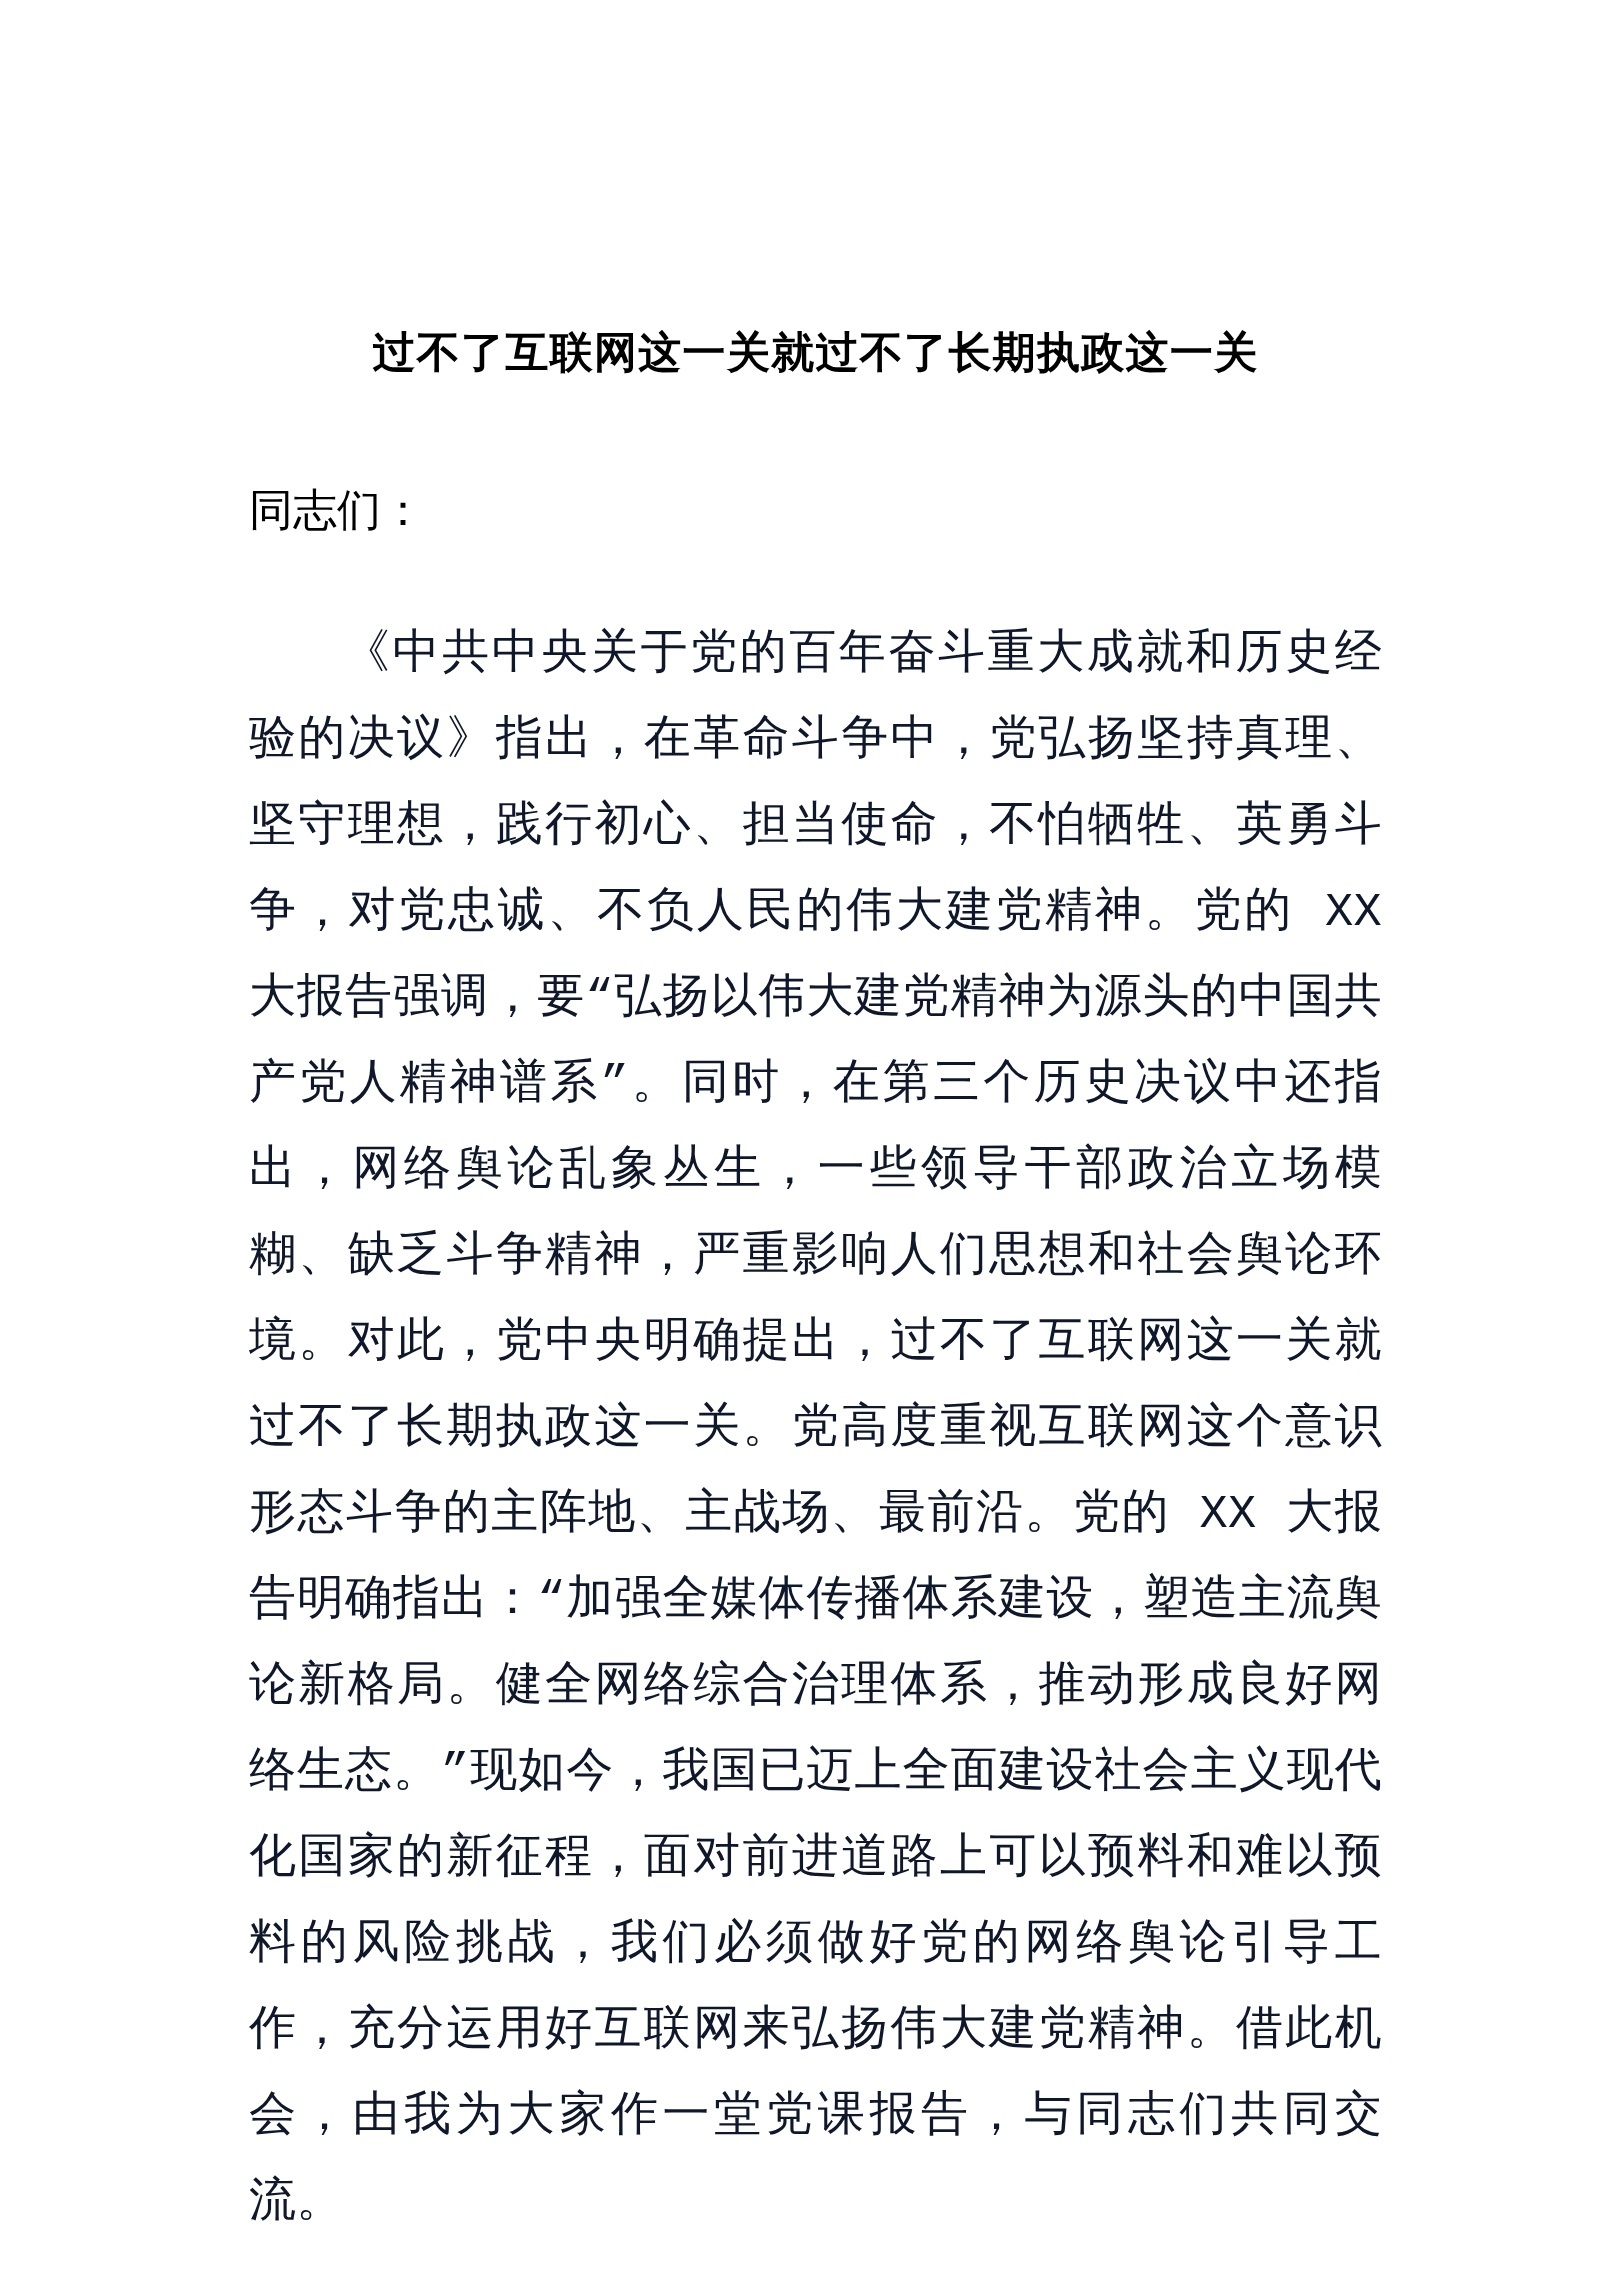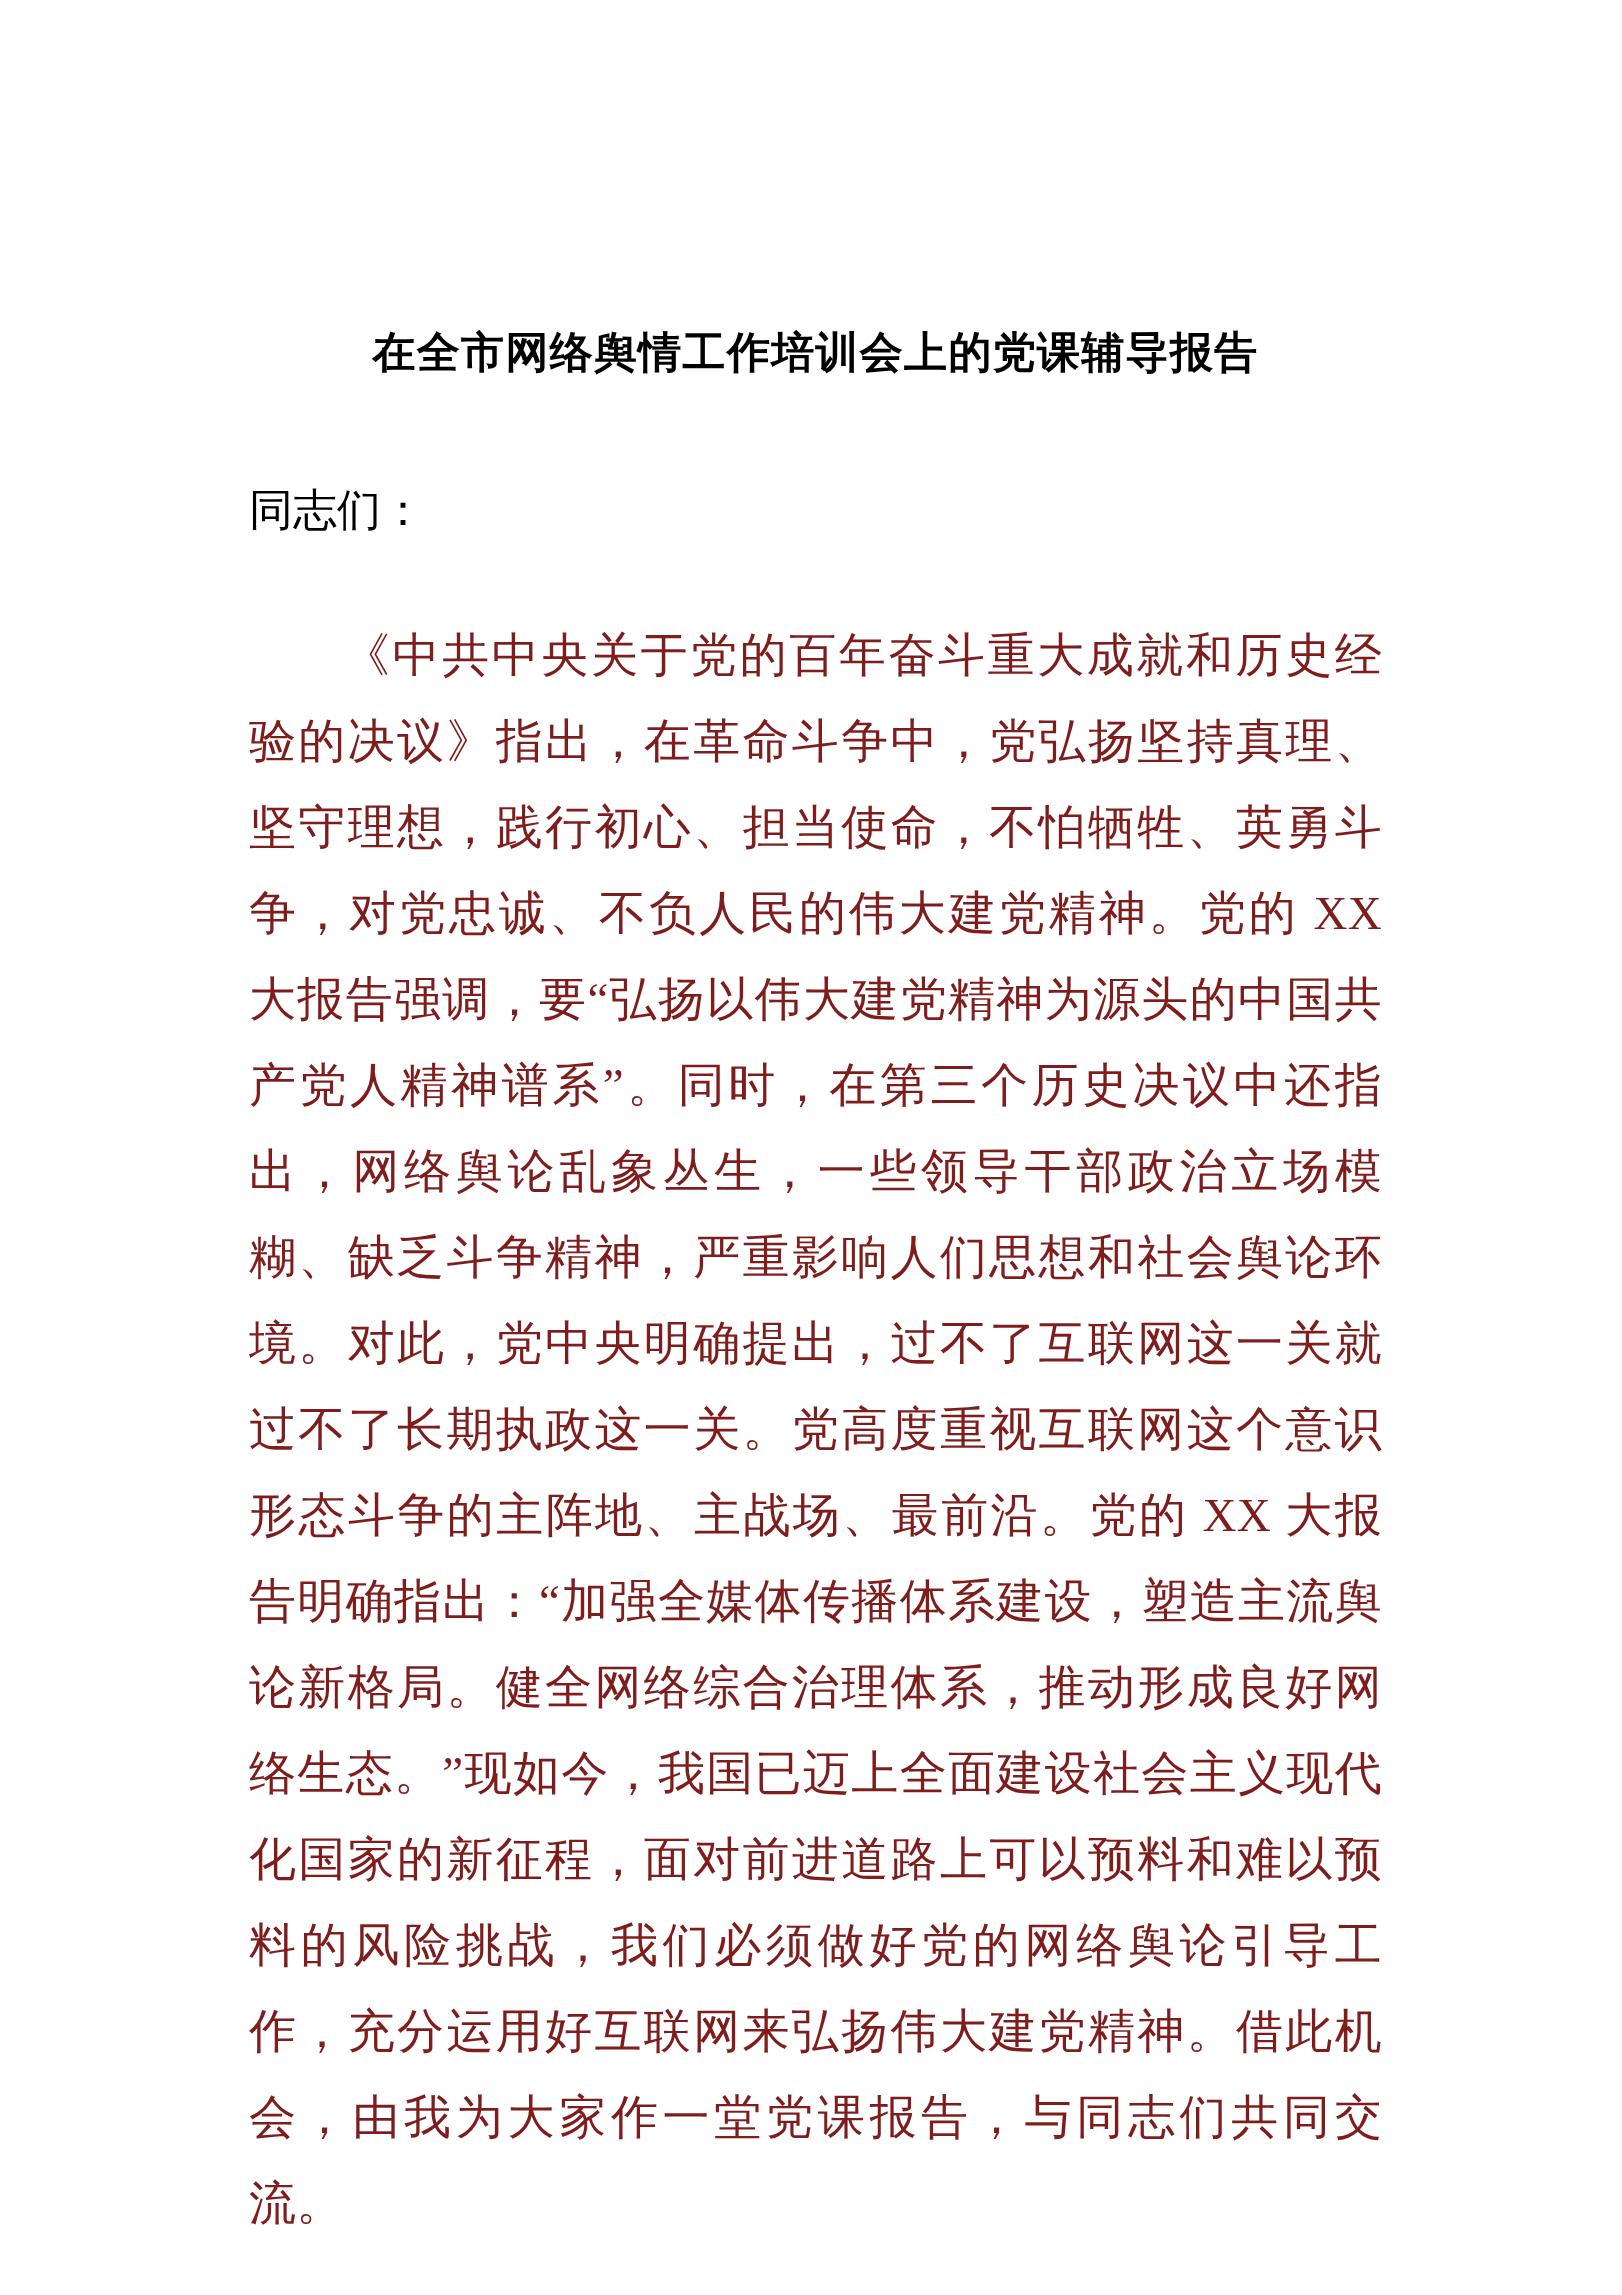--- a/index.html
+++ b/index.html
@@ -30,30 +30,30 @@
   }
   .salutation {
     margin: 90px 0 0 0;
     font-family: "Liberation Serif", "DejaVu Serif", serif;
     font-size: 44px;
     line-height: 86px;
     color: #000000;
   }
   .body-para {
     margin: 58px 0 0 0;
-    font-family: Liberation Serif, serif;
+    font-family: Liberation Mono, monospace;
     font-size: 47px;
     line-height: 86px;
     text-align: justify;
     text-indent: 2em;
     letter-spacing: 0.3px;
-    color: #7f1d1d;
+    color: #0f172a;
   }
 </style>
 </head>
 <body>
 
 <div class="page">
-  <h1 class="doc-title">在全市网络舆情工作培训会上的党课辅导报告</h1>
+  <h1 class="doc-title">过不了互联网这一关就过不了长期执政这一关</h1>
   <p class="salutation">同志们：</p>
   <p class="body-para">《中共中央关于党的百年奋斗重大成就和历史经验的决议》指出，在革命斗争中，党弘扬坚持真理、坚守理想，践行初心、担当使命，不怕牺牲、英勇斗争，对党忠诚、不负人民的伟大建党精神。党的 XX 大报告强调，要“弘扬以伟大建党精神为源头的中国共产党人精神谱系”。同时，在第三个历史决议中还指出，网络舆论乱象丛生，一些领导干部政治立场模糊、缺乏斗争精神，严重影响人们思想和社会舆论环境。对此，党中央明确提出，过不了互联网这一关就过不了长期执政这一关。党高度重视互联网这个意识形态斗争的主阵地、主战场、最前沿。党的 XX 大报告明确指出：“加强全媒体传播体系建设，塑造主流舆论新格局。健全网络综合治理体系，推动形成良好网络生态。”现如今，我国已迈上全面建设社会主义现代化国家的新征程，面对前进道路上可以预料和难以预料的风险挑战，我们必须做好党的网络舆论引导工作，充分运用好互联网来弘扬伟大建党精神。借此机会，由我为大家作一堂党课报告，与同志们共同交流。</p>
 </div>
 
 
 </body></html>

